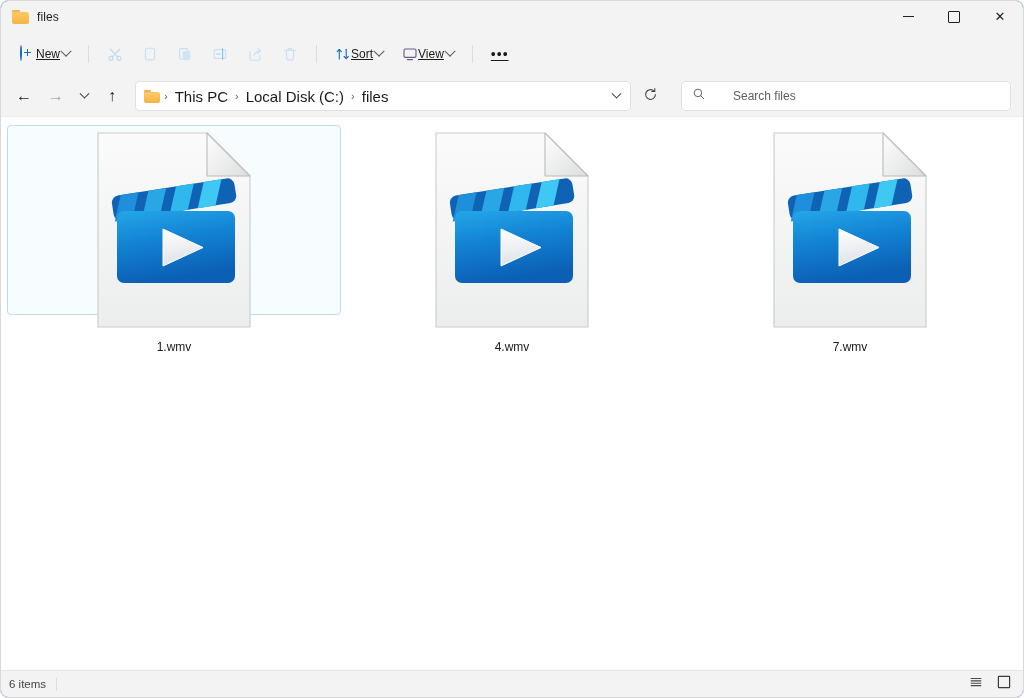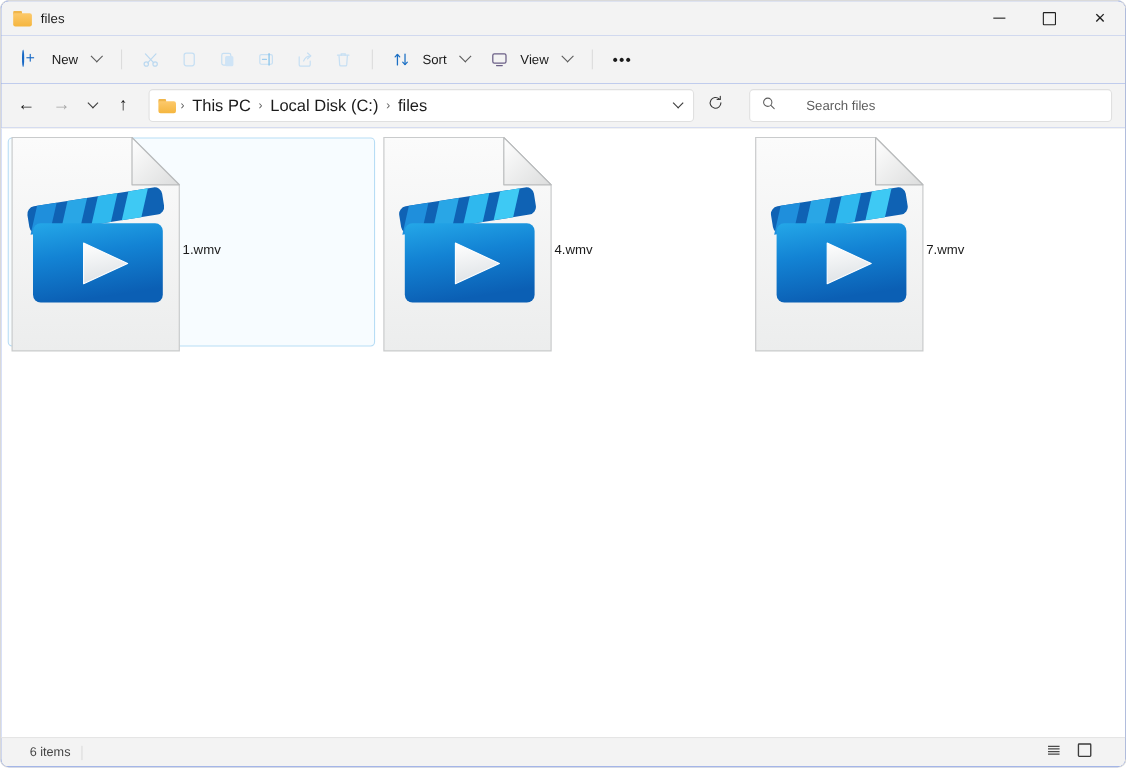--- a/index.html
+++ b/index.html
@@ -97,27 +97,28 @@
     display: flex;
     align-items: center;
     padding: 0 10px;
     gap: 1px;
     background: #f3f3f3;
   }
   .tb-item {
     height: 32px;
     display: flex;
     align-items: center;
-    gap: 11px;
+    gap: 0;
     padding: 0 9px;
     border-radius: 4px;
     font-size: 12px;
     color: #1b1b1b;
     cursor: default;
     white-space: nowrap;
+    text-decoration: underline;
   }
   .tb-item.disabled { opacity: 1; cursor: default; }
   .tb-sep {
     width: 1px;
     height: 18px;
     background: #dcdcdc;
     margin: 0 8px;
   }
   .tb-label { font-size: 12px; }
   .chev {
@@ -253,21 +254,21 @@
   .grid {
     display: grid;
     grid-template-columns: repeat(3, 1fr);
     padding: 6px 4px 0 4px;
     box-sizing: border-box;
   }
   .tile {
     height: 190px;
     margin: 2px;
     display: flex;
-    flex-direction: row;
+    flex-direction: column;
     align-items: center;
     justify-content: flex-start;
     padding-top: 4px;
     box-sizing: border-box;
     border: 1px solid transparent;
     border-radius: 4px;
   }
   .tile.selected {
     background: #f7fcff;
     border: 1px solid #b8ddf5;
@@ -301,21 +302,21 @@
   }
 
   
   .statusbar {
     height: 26px;
     min-height: 26px;
     background: #f3f3f3;
     border-top: 1px solid #e5e5e5;
     display: flex;
     align-items: center;
-    padding: 0 26px;
+    padding: 0 8px;
     gap: 10px;
   }
   .status-text {
     font-size: 11.5px;
     color: #444;
   }
   .status-sep {
     width: 1px; height: 13px; background: #dcdcdc;
   }
   .status-right {

